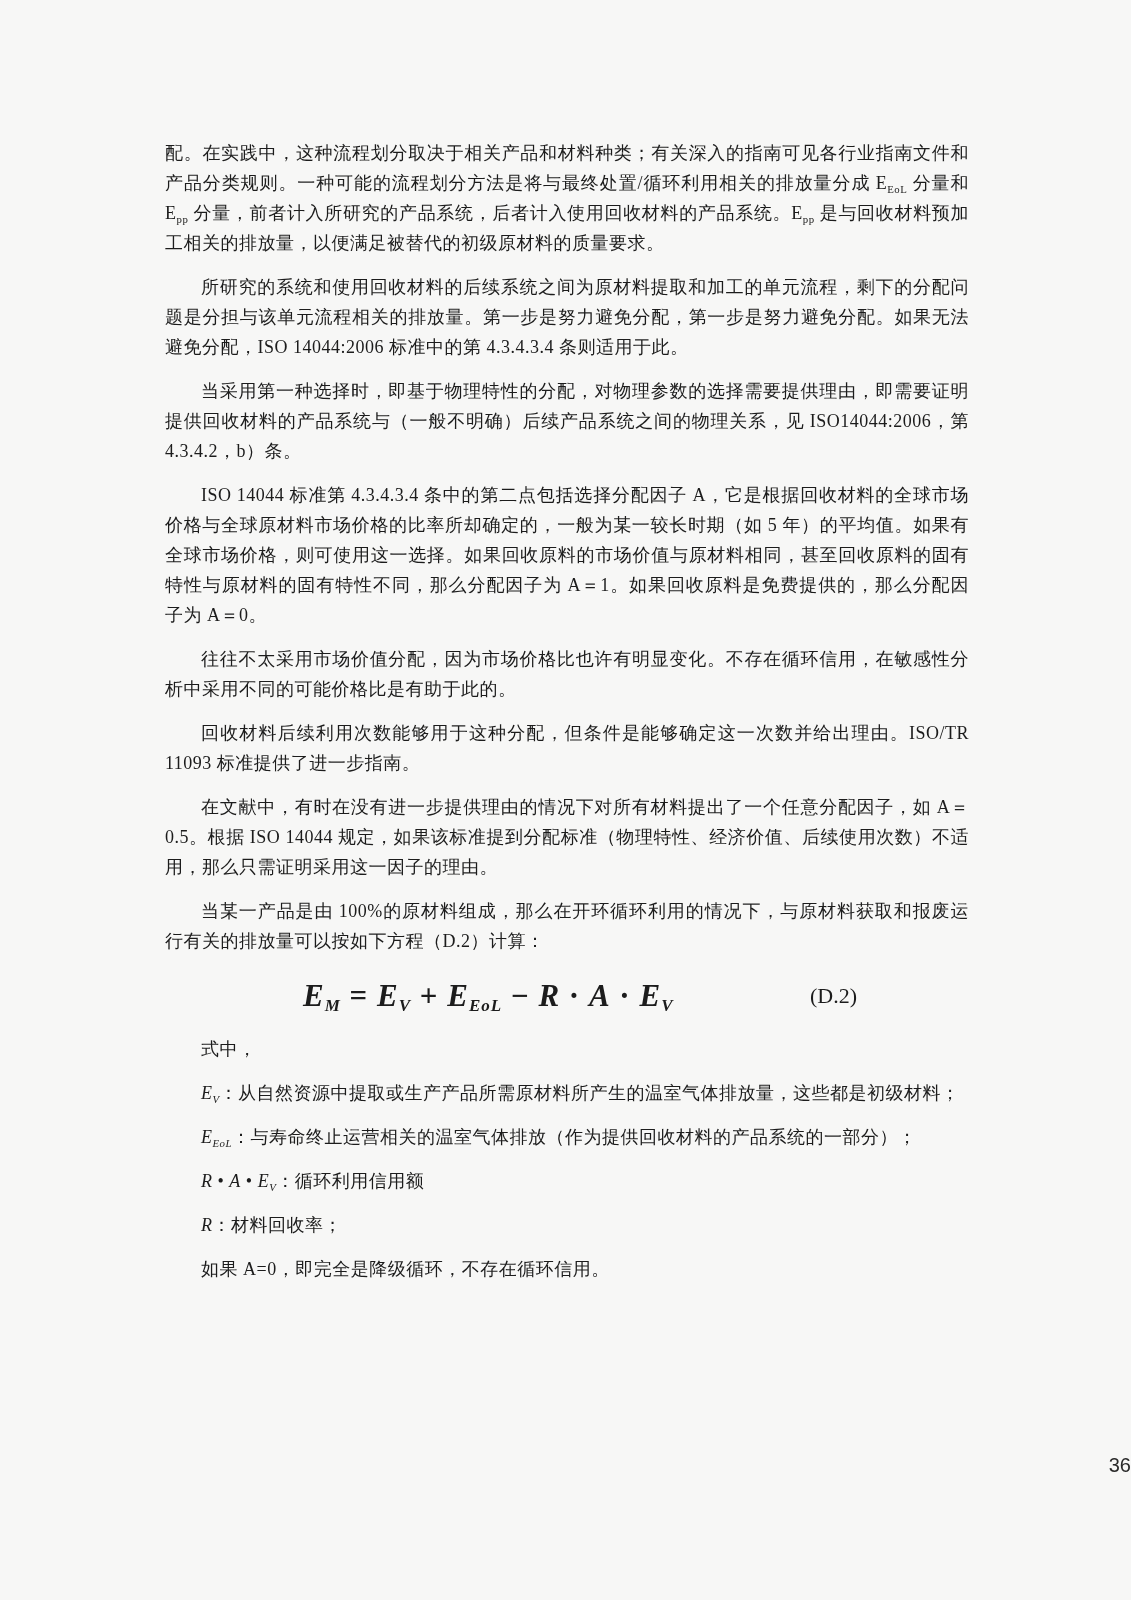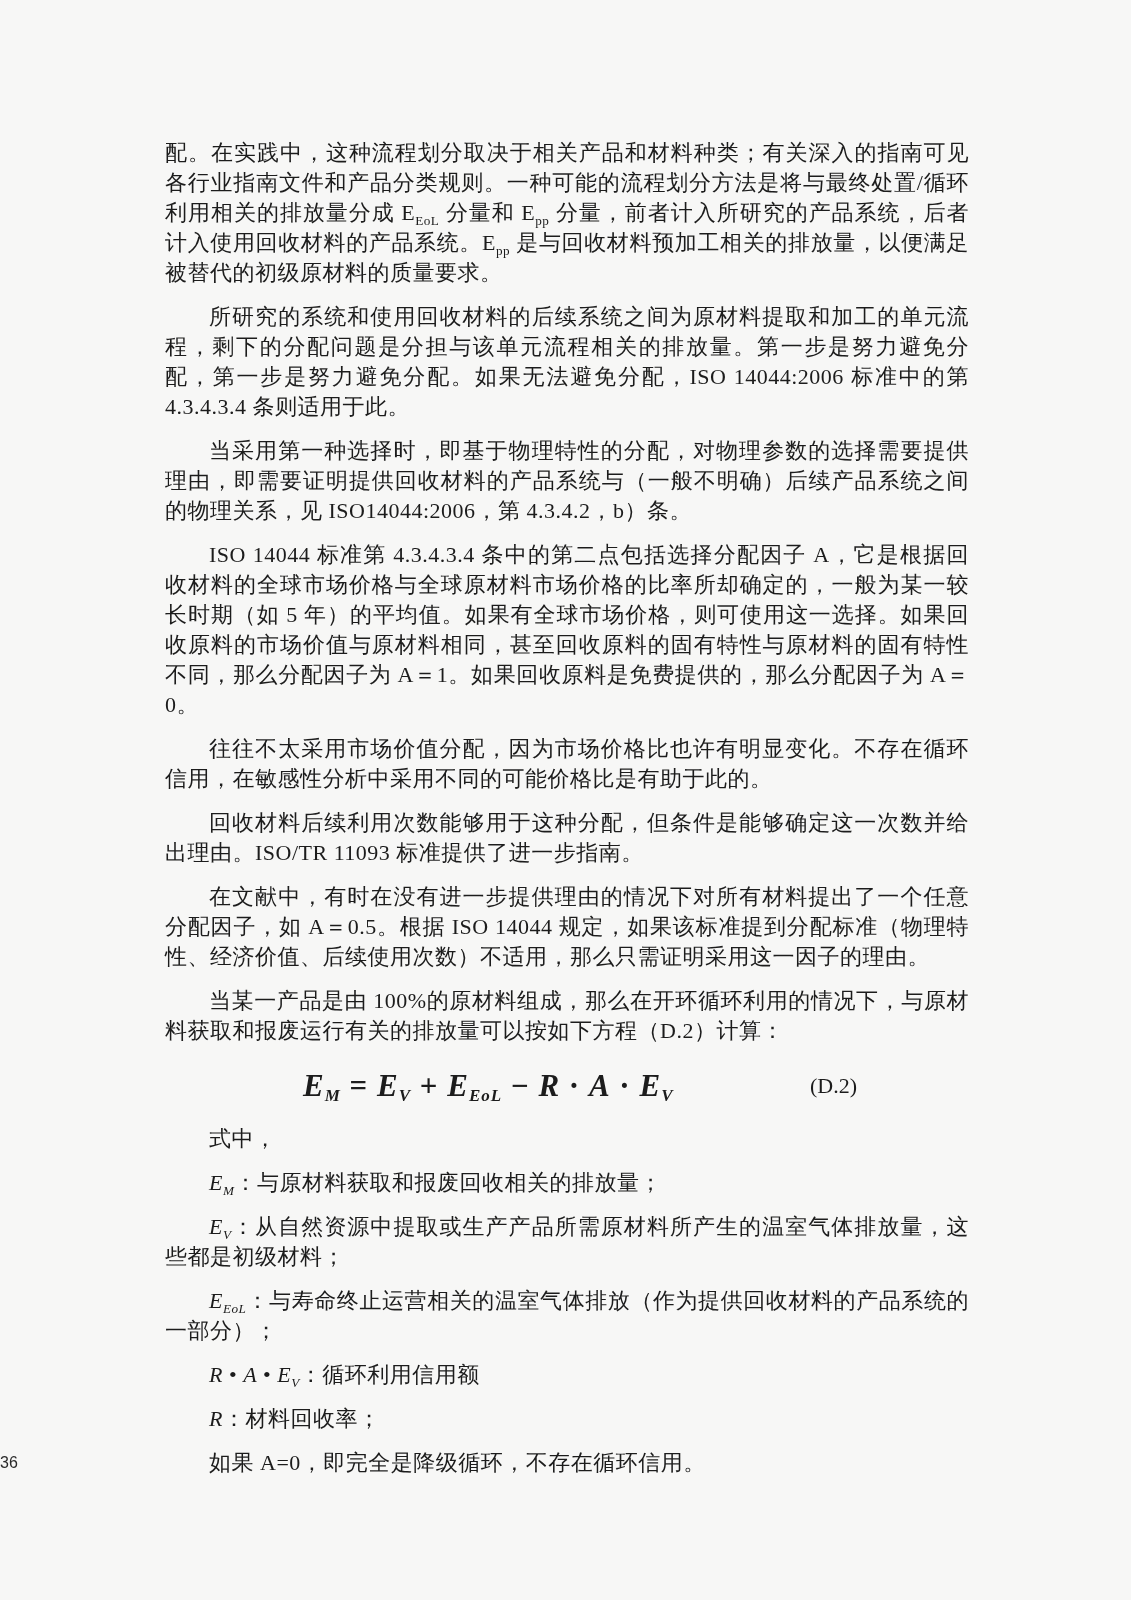--- a/index.html
+++ b/index.html
@@ -17,21 +17,21 @@
     overflow: hidden;
   }
   .content {
     position: absolute;
     left: 165px;
     top: 138px;
     width: 804px;
   }
   p.body-para {
     margin: 0 0 14px 0;
-    font-size: 22px;
+    font-size: 18px;
     line-height: 30px;
     text-align: justify;
     text-indent: 2em;
     letter-spacing: 0.5px;
   }
   p.no-indent { text-indent: 0; }
   sub {
     font-size: 0.6em;
     line-height: 0;
     vertical-align: -0.35em;
@@ -58,22 +58,22 @@
     margin-right: 112px;
     font-size: 22px;
     font-style: normal;
     font-weight: normal;
   }
   .page-number {
     position: absolute;
     top: 1454px;
     left: 0;
     width: 100%;
-    text-align: left;
-    font-size: 16px;
+    text-align: right;
+    font-size: 20px;
     color: #2a2a2a;
     font-family: "Liberation Sans", "DejaVu Sans", sans-serif;
   }
 </style>
 </head>
 <body>
 
 <div class="page">
   <div class="content">
     <div id="body-paragraphs">
@@ -87,21 +87,20 @@
         <p class="body-para"><span class="seg-t">当某一产品是由 100%的原材料组成，那么在开环循环利用的情况下，与原材料获取和报废运行有关的排放量可以按如下方程（D.2）计算：</span></p>
       </div>
 
     <div class="formula-row">
       <span class="formula"><span class="seg-v">E</span><sub class="seg-vsub">M</sub><span class="seg-o"> = </span><span class="seg-v">E</span><sub class="seg-vsub">V</sub><span class="seg-o"> + </span><span class="seg-v">E</span><sub class="seg-vsub">EoL</sub><span class="seg-o"> − </span><span class="seg-v">R</span><span class="seg-o"> · </span><span class="seg-v">A</span><span class="seg-o"> · </span><span class="seg-v">E</span><sub class="seg-vsub">V</sub></span>
       <span class="formula-label">(D.2)</span>
     </div>
 
     <div id="definitions">
         <p class="body-para"><span class="seg-t">式中，</span></p>
-        <p class="body-para"><span class="seg-i">E</span><sub class="seg-isub">M</sub><span class="seg-t">：与原材料获取和报废回收相关的排放量；</span></p>
         <p class="body-para"><span class="seg-i">E</span><sub class="seg-isub">V</sub><span class="seg-t">：从自然资源中提取或生产产品所需原材料所产生的温室气体排放量，这些都是初级材料；</span></p>
         <p class="body-para"><span class="seg-i">E</span><sub class="seg-isub">EoL</sub><span class="seg-t">：与寿命终止运营相关的温室气体排放（作为提供回收材料的产品系统的一部分）；</span></p>
         <p class="body-para"><span class="seg-i">R</span><span class="seg-t"> • </span><span class="seg-i">A</span><span class="seg-t"> • </span><span class="seg-i">E</span><sub class="seg-isub">V</sub><span class="seg-t">：循环利用信用额</span></p>
         <p class="body-para"><span class="seg-i">R</span><span class="seg-t">：材料回收率；</span></p>
         <p class="body-para"><span class="seg-t">如果 A=0，即完全是降级循环，不存在循环信用。</span></p>
       </div>
   </div>
 
   <div class="page-number">36</div>
 </div>

